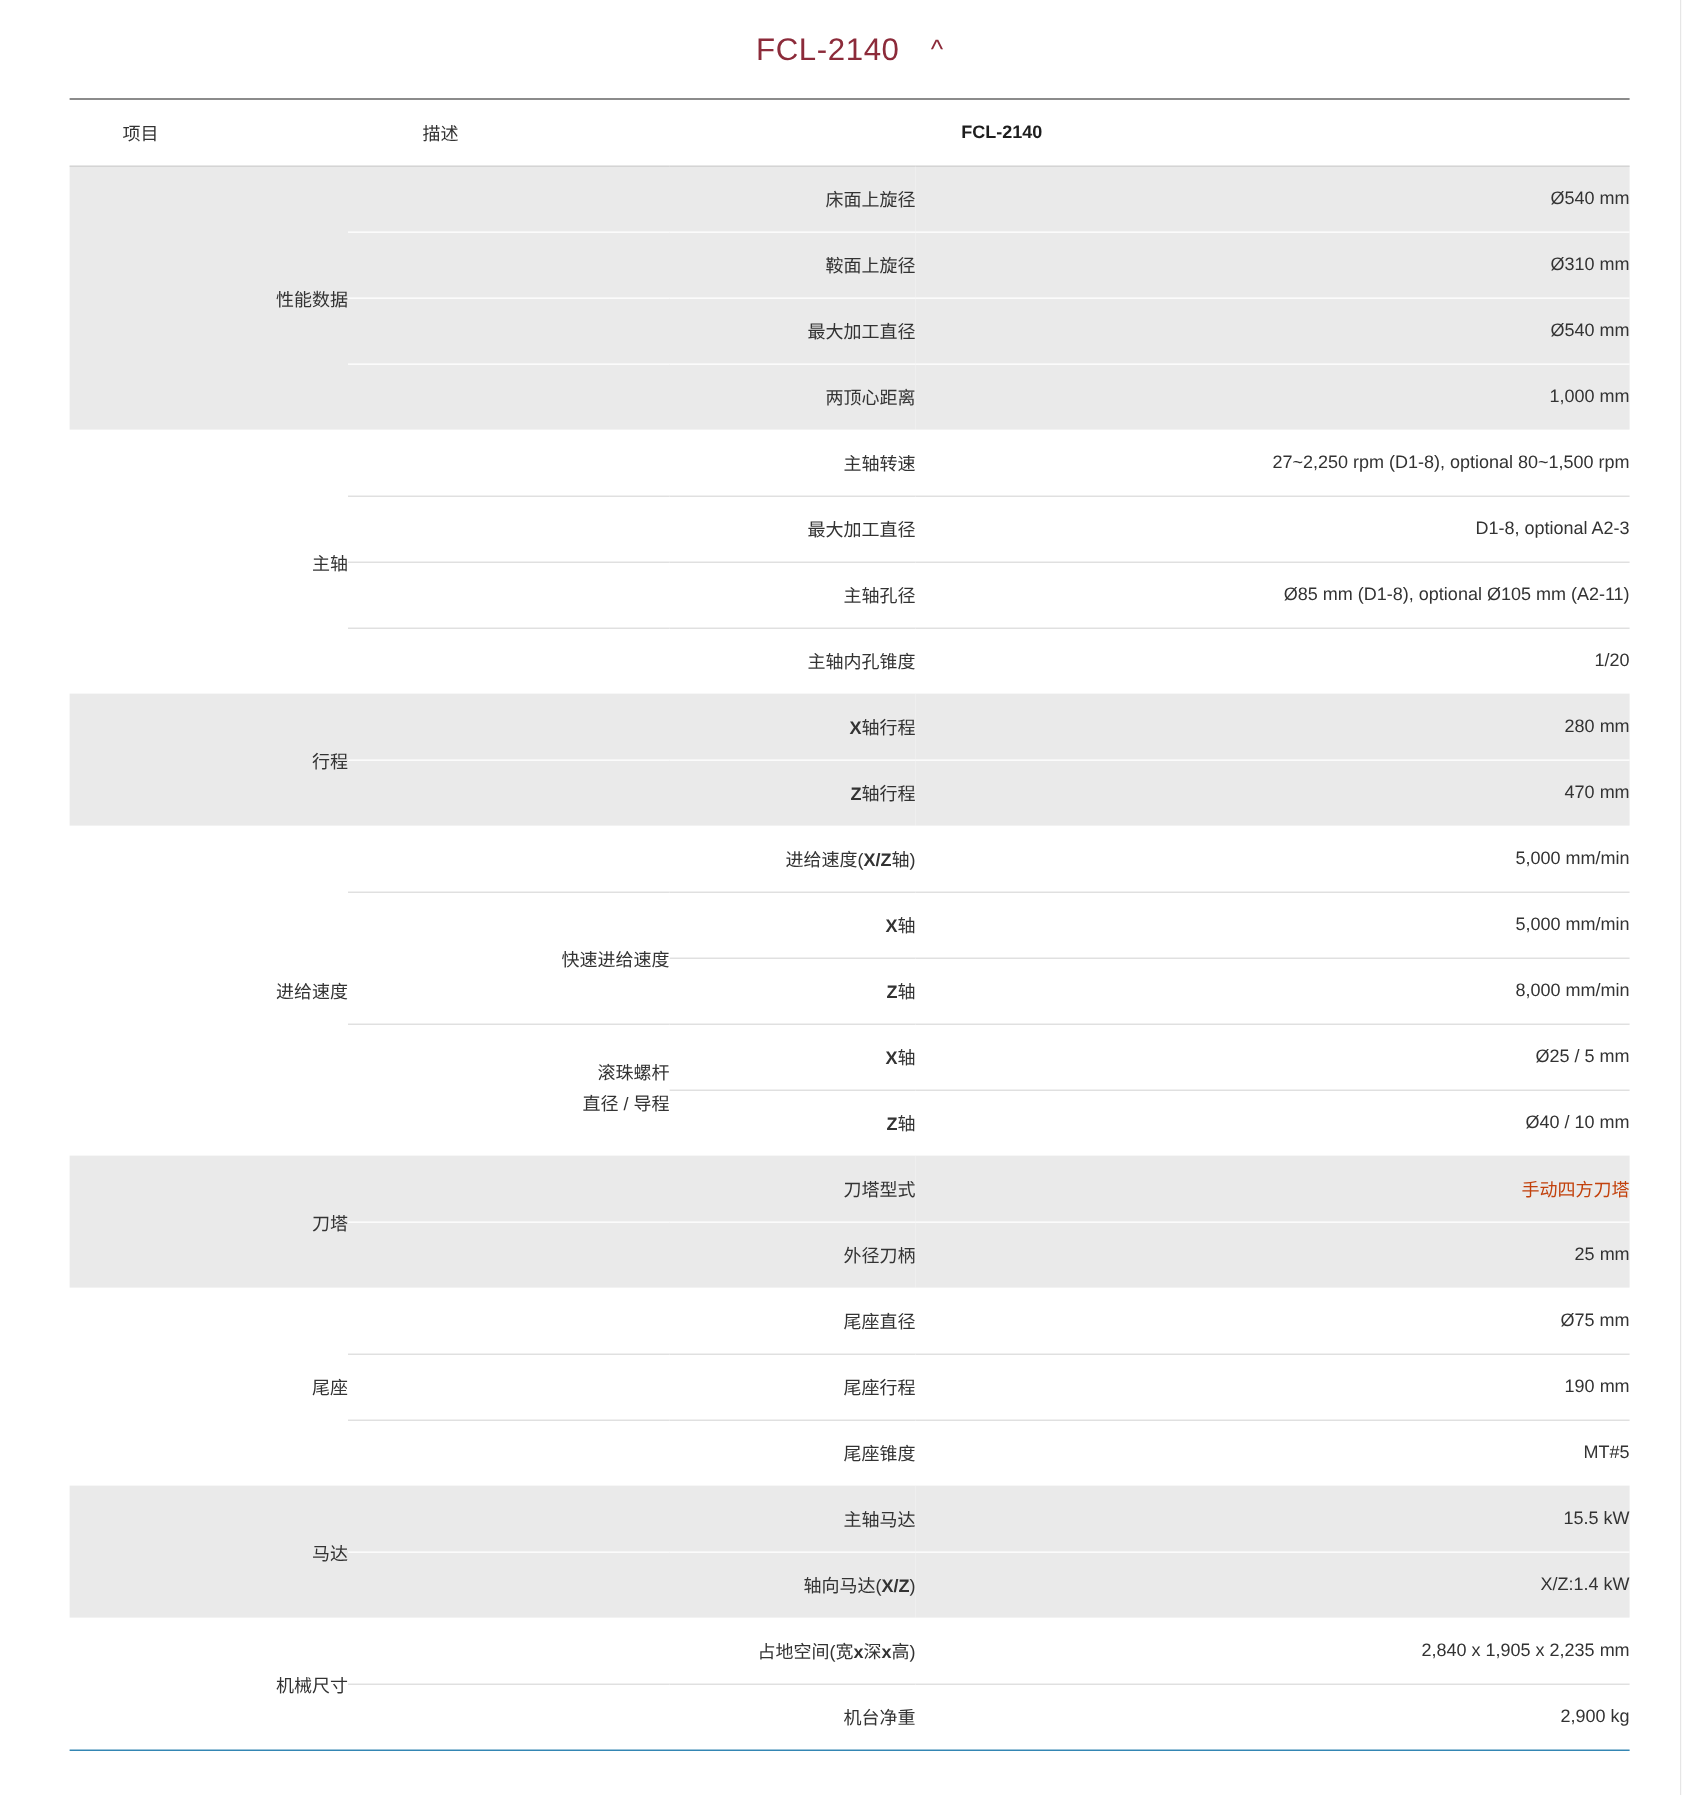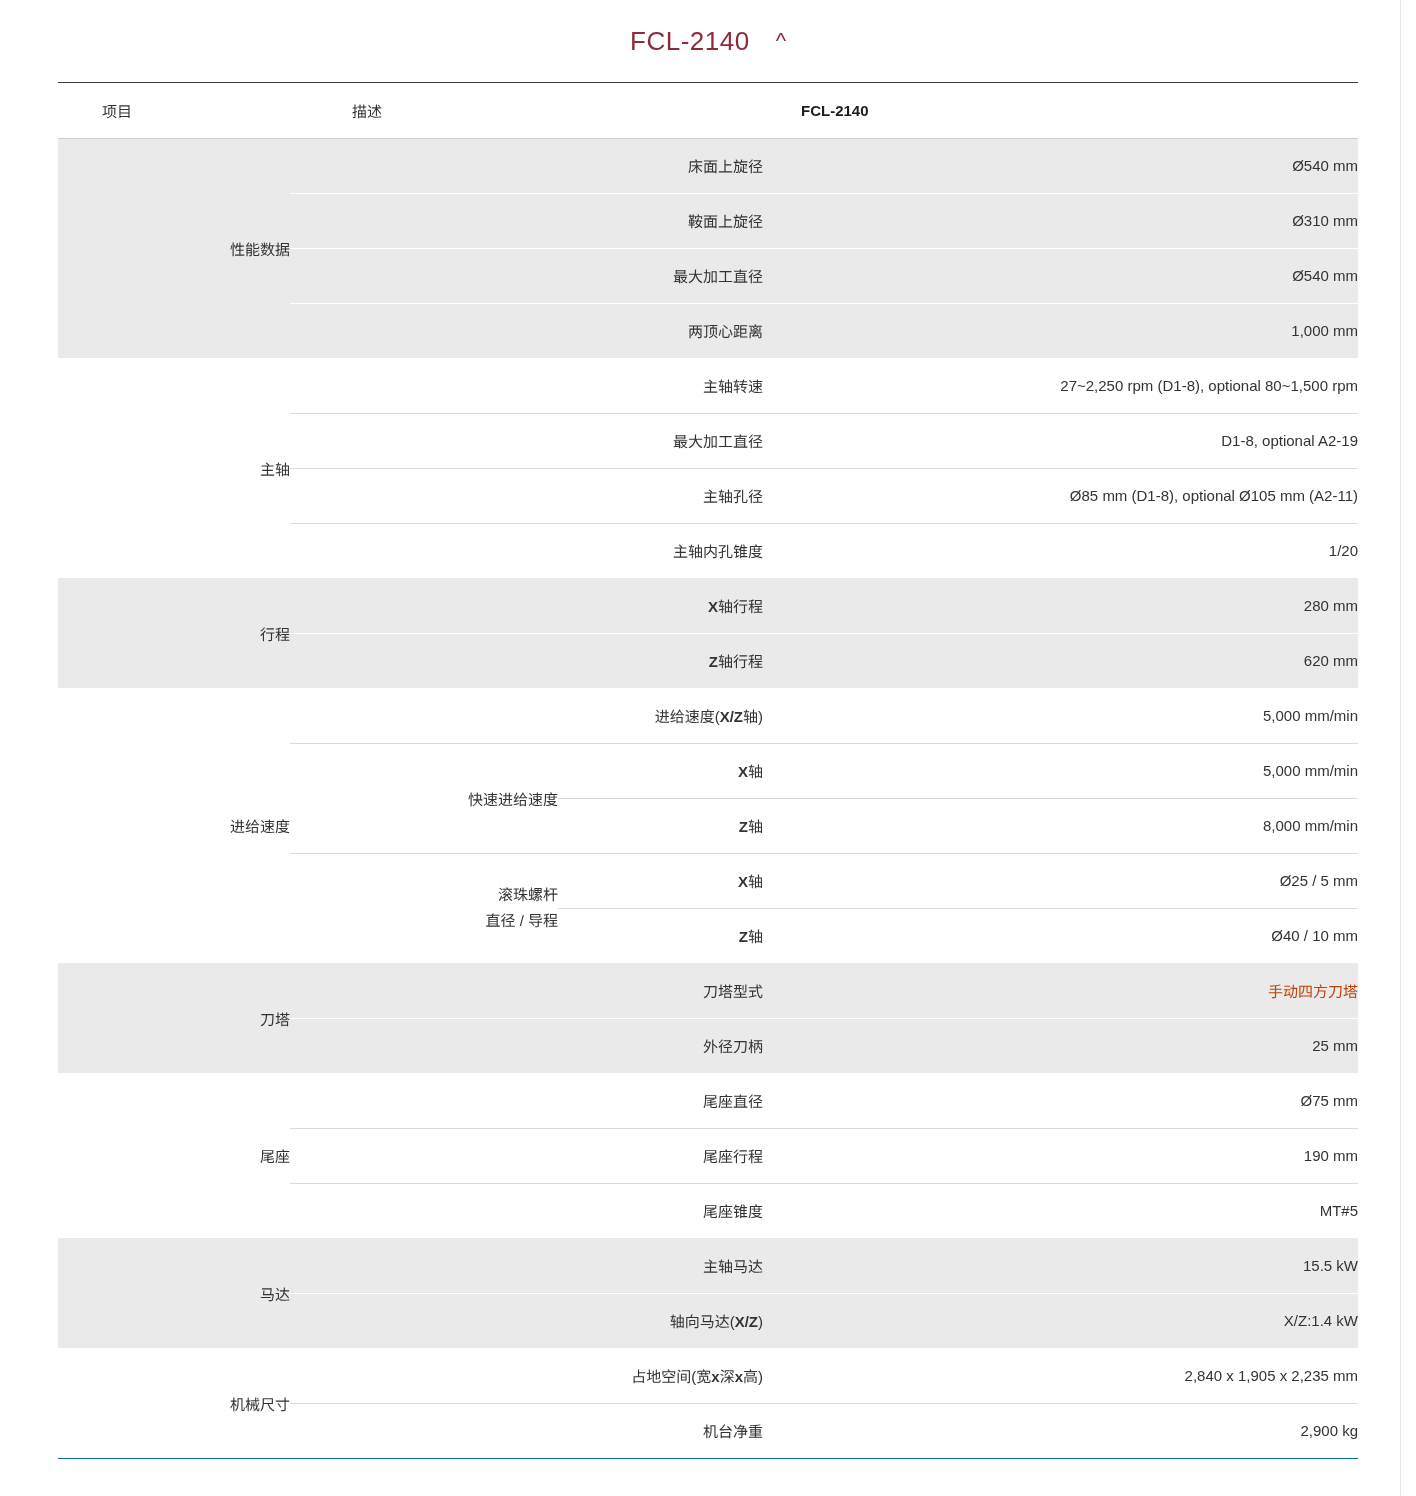--- a/index.html
+++ b/index.html
@@ -158,39 +158,39 @@
           <td class="value-cell">1,000 mm</td>
         </tr>
 
         <tr class="row">
           <td class="group-cell" rowspan="4">主轴</td>
           <td class="desc-cell sep-desc" colspan="2">主轴转速</td>
           <td class="value-cell sep-desc">27~2,250 rpm (D1-8), optional 80~1,500 rpm</td>
         </tr>
         <tr class="row">
           <td class="desc-cell sep-desc" colspan="2">最大加工直径</td>
-          <td class="value-cell sep-desc">D1-8, optional A2-19</td>
+          <td class="value-cell sep-desc">D1-8, optional A2-3</td>
         </tr>
         <tr class="row">
           <td class="desc-cell sep-desc" colspan="2">主轴孔径</td>
           <td class="value-cell sep-desc">Ø85 mm (D1-8), optional Ø105 mm (A2-11)</td>
         </tr>
         <tr class="row">
           <td class="desc-cell" colspan="2">主轴内孔锥度</td>
           <td class="value-cell">1/20</td>
         </tr>
 
         <tr class="row shaded">
           <td class="group-cell" rowspan="2">行程</td>
           <td class="desc-cell sep-desc" colspan="2"><span class="bold-inline">X</span><span>轴行程</span></td>
           <td class="value-cell sep-desc">280 mm</td>
         </tr>
         <tr class="row shaded">
           <td class="desc-cell" colspan="2"><span class="bold-inline">Z</span><span>轴行程</span></td>
-          <td class="value-cell">620 mm</td>
+          <td class="value-cell">470 mm</td>
         </tr>
 
         <tr class="row">
           <td class="group-cell" rowspan="5">进给速度</td>
           <td class="desc-cell sep-desc" colspan="2"><span>进给速度(</span><span class="bold-inline">X/Z</span><span>轴)</span></td>
           <td class="value-cell sep-desc">5,000 mm/min</td>
         </tr>
         <tr class="row">
           <td class="desc-cell sep-desc" rowspan="2">快速进给速度</td>
           <td class="axis-cell sep-desc"><span class="bold-inline">X</span><span>轴</span></td>

